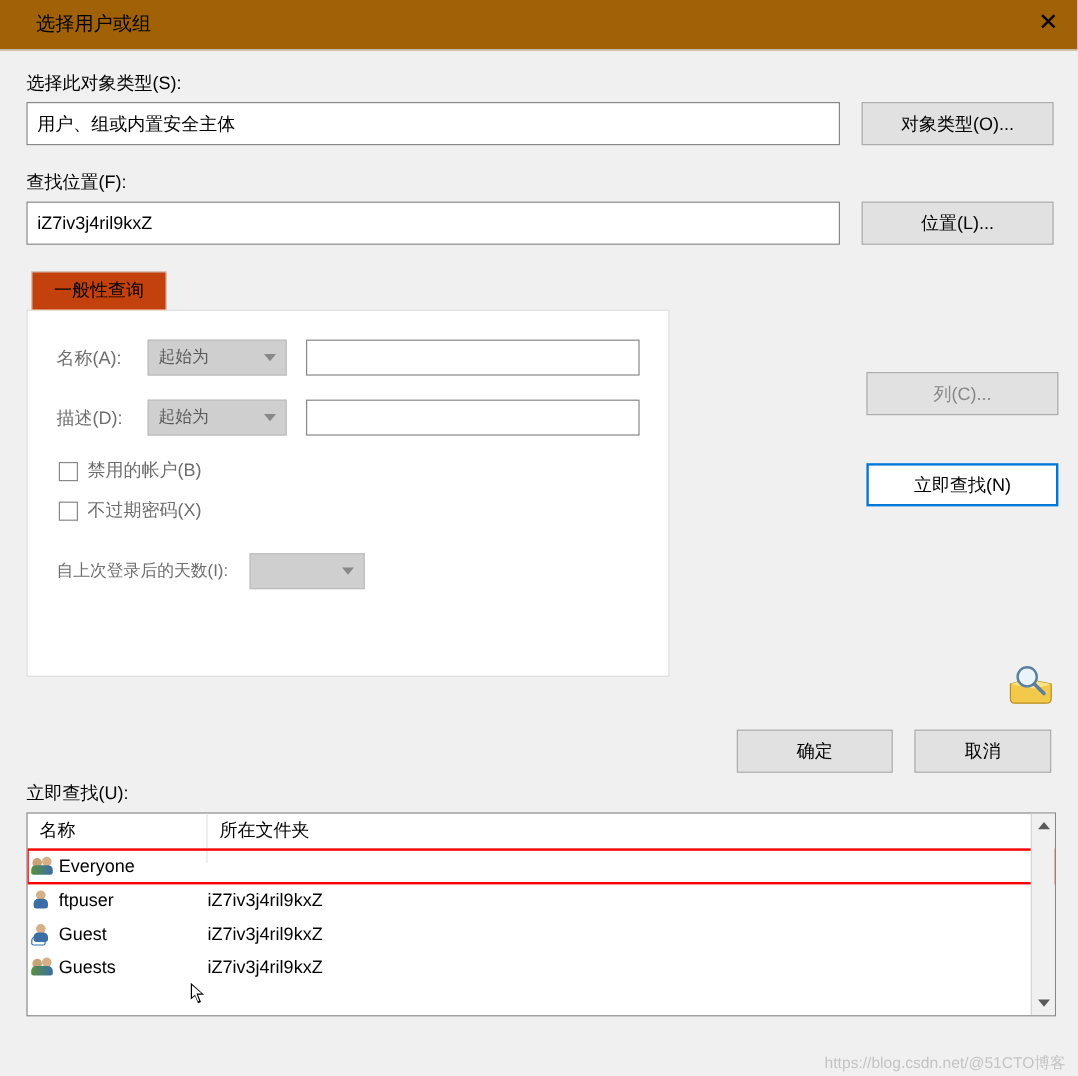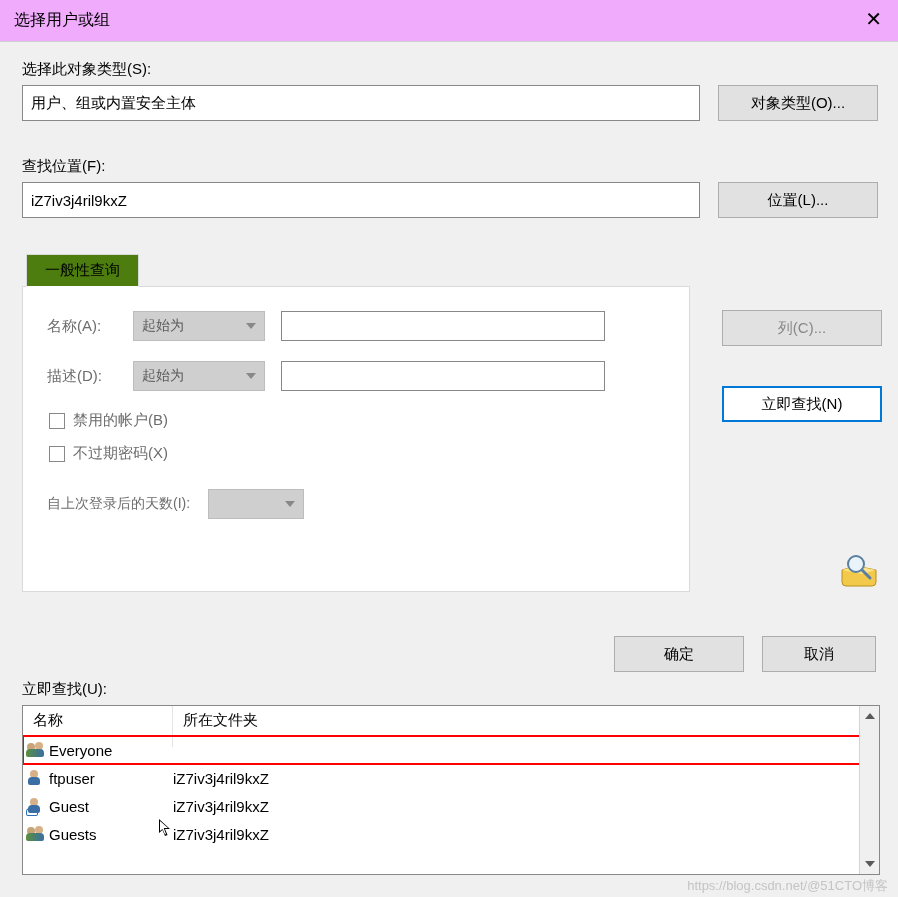--- a/index.html
+++ b/index.html
@@ -9,45 +9,45 @@
     font-size: 14px;
     background: #f0f0f0;
     color: #000;
     width: 898px;
     height: 897px;
     overflow: hidden;
     position: relative;
   }
   .titlebar {
     height: 42px;
-    background: #f0abfc;
+    background: #a16207;
     border-bottom: 1px solid #d0d0d0;
     display: flex;
     align-items: center;
-    padding: 0 14px;
+    padding: 0 30px;
     font-size: 16px;
     position: relative;
   }
   .titlebar .close {
     position: absolute;
     right: 16px;
     top: 9px;
     font-size: 20px;
     line-height: 20px;
     color: #000;
     font-weight: 300;
   }
   .content-area {
     padding: 18px 20px 10px 22px;
   }
   .fld-label {
     font-size: 15px;
     margin-bottom: 6px;
   }
-  .row { display: flex; gap: 18px; align-items: stretch; margin-bottom: 36px; text-align: right; }
+  .row { display: flex; gap: 18px; align-items: stretch; margin-bottom: 22px; text-align: right; }
   .textbox {
     flex: 1;
     background: #fff;
     border: 1px solid #888;
     height: 36px;
     padding: 6px 8px;
     font-size: 15px;
     display: flex;
     align-items: center;
   }
@@ -62,34 +62,34 @@
     justify-content: center;
     cursor: pointer;
   }
   .btn.disabled { color: #888; }
   .btn.primary-outline { background:#fff; border:2px solid #0078d7; }
 
   .tab-holder { margin-top: 14px; position: relative; }
   .tab {
     position: relative;
     display: inline-block;
-    background: #4d7c0f;
+    background: #c2410c;
     border: 1px solid #d9d9d9;
     border-bottom: 1px solid #fff;
     padding: 6px 18px;
     font-size: 15px;
     z-index: 2;
     margin-left: 4px;
   }
   .tab-body {
     background: #fff;
     border: 1px solid #d9d9d9;
     margin-top: -1px;
     padding: 24px 24px 34px 24px;
-    width: 668px;
+    width: 536px;
     min-height: 306px;
     position: relative;
   }
   .side-buttons {
     position: absolute;
     left: 722px;
     top: 310px;
     width: 160px;
     display: flex;
     flex-direction: column;

